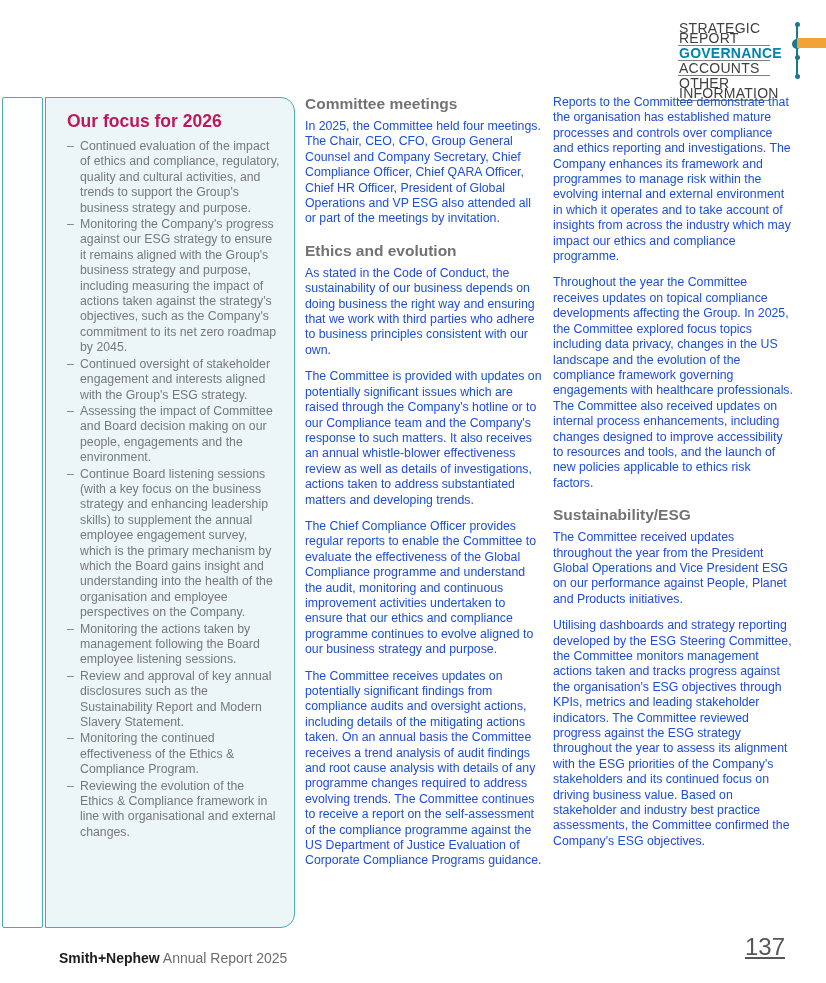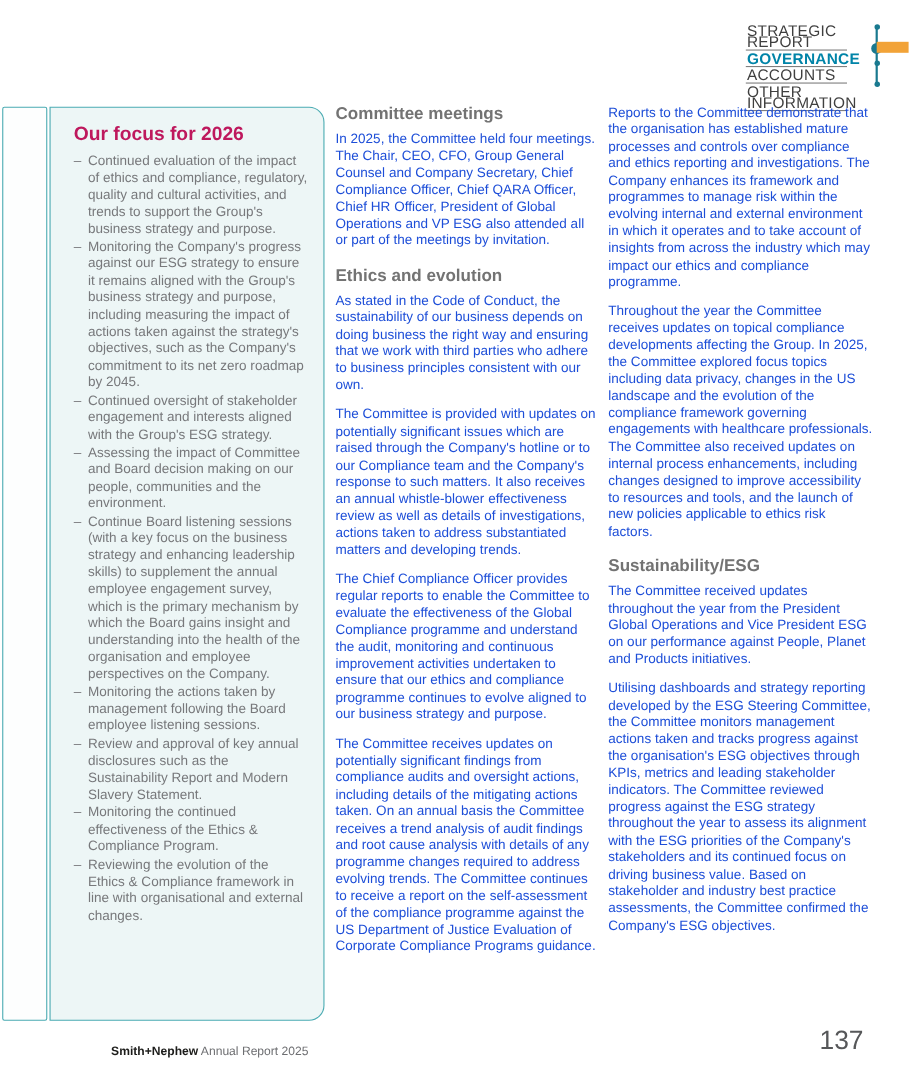--- a/index.html
+++ b/index.html
@@ -37,23 +37,23 @@
   }
   .focus-list li .dash{position:absolute;left:0;top:0;color:#77787b;}
   
   .col{position:absolute;top:95px;}
   .col-mid{left:305px;width:238px;}
   .col-right{left:553px;width:241px;}
   .sec-head{font-size:15.5px;font-weight:bold;color:#737373;margin:0 0 6px 0;line-height:18px;}
   .sec-head.spaced{margin-top:15px;}
   .col p{font-size:12.3px;line-height:15.4px;color:#1d4ed8;margin:0 0 11px 0;}
   
-  .footer-brand{position:absolute;left:59px;top:950px;font-size:11px;color:#6d6e71;margin-left:42px;}
+  .footer-brand{position:absolute;left:59px;top:950px;font-size:14px;color:#6d6e71;}
   .footer-brand b{color:#1d1d1b;}
-  .page-number{position:absolute;top:933px;right:41px;font-size:24px;color:#565759;font-weight:400;}
+  .page-number{position:absolute;top:933px;right:41px;font-size:24px;color:#565759;font-weight:400;text-decoration:underline;}
 </style>
 </head>
 <body>
 
 <div class="nav">
   <div class="nav-item">STRATEGIC REPORT</div>
   <div class="nav-item active">GOVERNANCE</div>
   <div class="nav-item">ACCOUNTS</div>
   <div class="nav-item">OTHER INFORMATION</div>
 </div>
@@ -66,21 +66,21 @@
 <div class="nav-accent-bar"></div>
 
 <div class="box-clipped"></div>
 
 <div class="focus-box">
   <h2 class="focus-title">Our focus for 2026</h2>
   <ul class="focus-list">
     <li><span class="dash">–</span><span>Continued evaluation of the impact of ethics and compliance, regulatory, quality and cultural activities, and trends to support the Group's business strategy and purpose.</span></li>
     <li><span class="dash">–</span><span>Monitoring the Company's progress against our ESG strategy to ensure it remains aligned with the Group's business strategy and purpose, including measuring the impact of actions taken against the strategy's objectives, such as the Company's commitment to its net zero roadmap by 2045.</span></li>
     <li><span class="dash">–</span><span>Continued oversight of stakeholder engagement and interests aligned with the Group's ESG strategy.</span></li>
-    <li><span class="dash">–</span><span>Assessing the impact of Committee and Board decision making on our people, communities and the environment.</span></li>
+    <li><span class="dash">–</span><span>Assessing the impact of Committee and Board decision making on our people, engagements and the environment.</span></li>
     <li><span class="dash">–</span><span>Continue Board listening sessions (with a key focus on the business strategy and enhancing leadership skills) to supplement the annual employee engagement survey, which is the primary mechanism by which the Board gains insight and understanding into the health of the organisation and employee perspectives on the Company.</span></li>
     <li><span class="dash">–</span><span>Monitoring the actions taken by management following the Board employee listening sessions.</span></li>
     <li><span class="dash">–</span><span>Review and approval of key annual disclosures such as the Sustainability Report and Modern Slavery Statement.</span></li>
     <li><span class="dash">–</span><span>Monitoring the continued effectiveness of the Ethics &amp; Compliance Program.</span></li>
     <li><span class="dash">–</span><span>Reviewing the evolution of the Ethics &amp; Compliance framework in line with organisational and external changes.</span></li>
   </ul>
 </div>
 
 <div class="col col-mid">
   <h3 class="sec-head">Committee meetings</h3>

